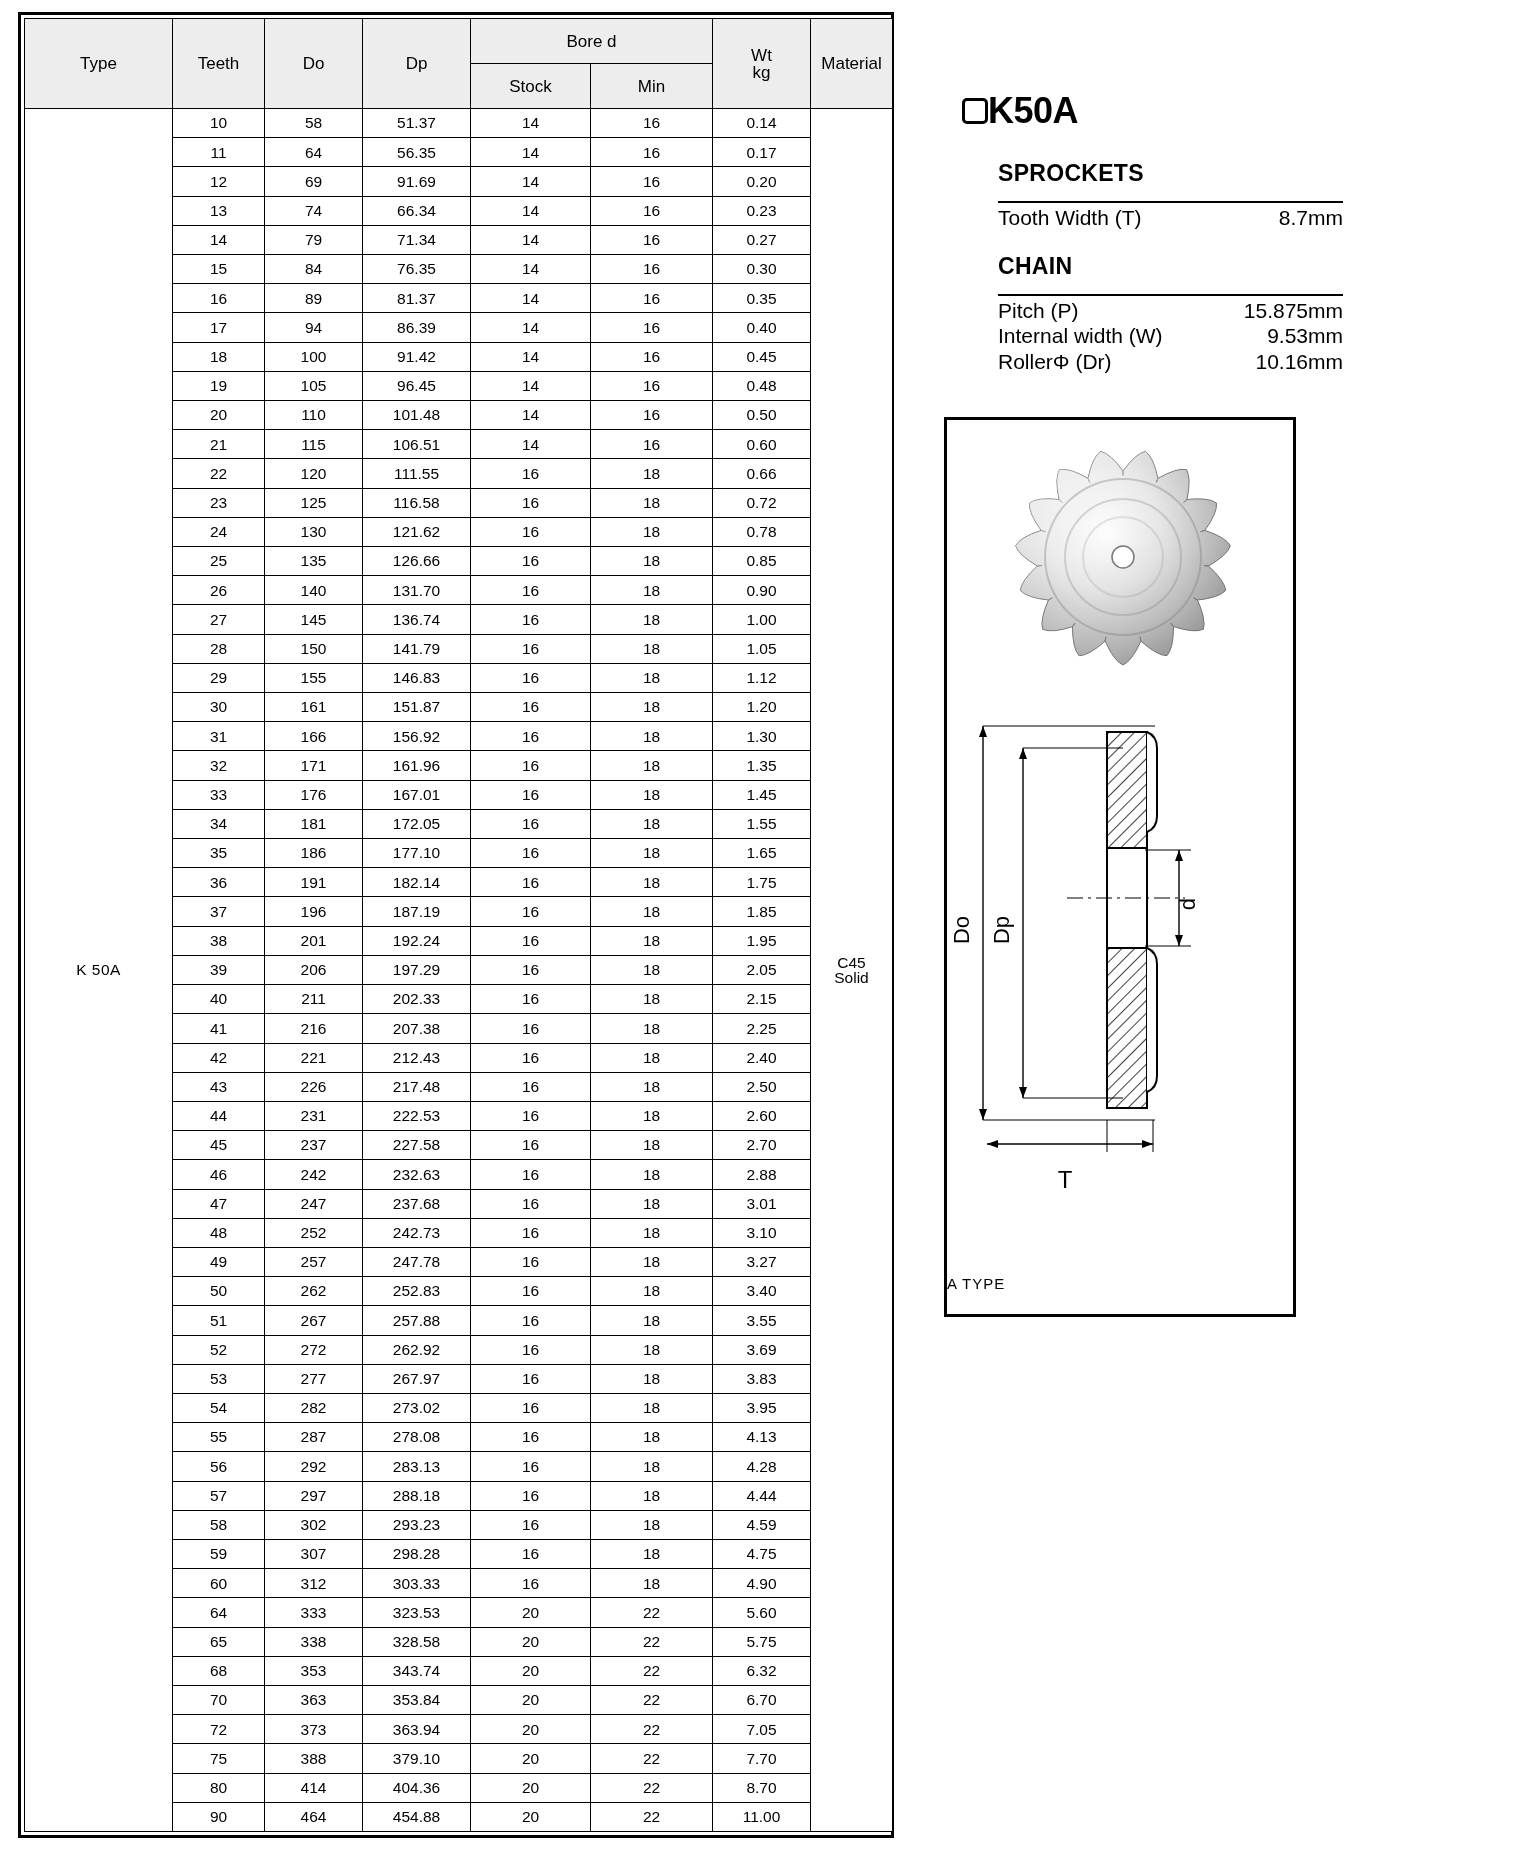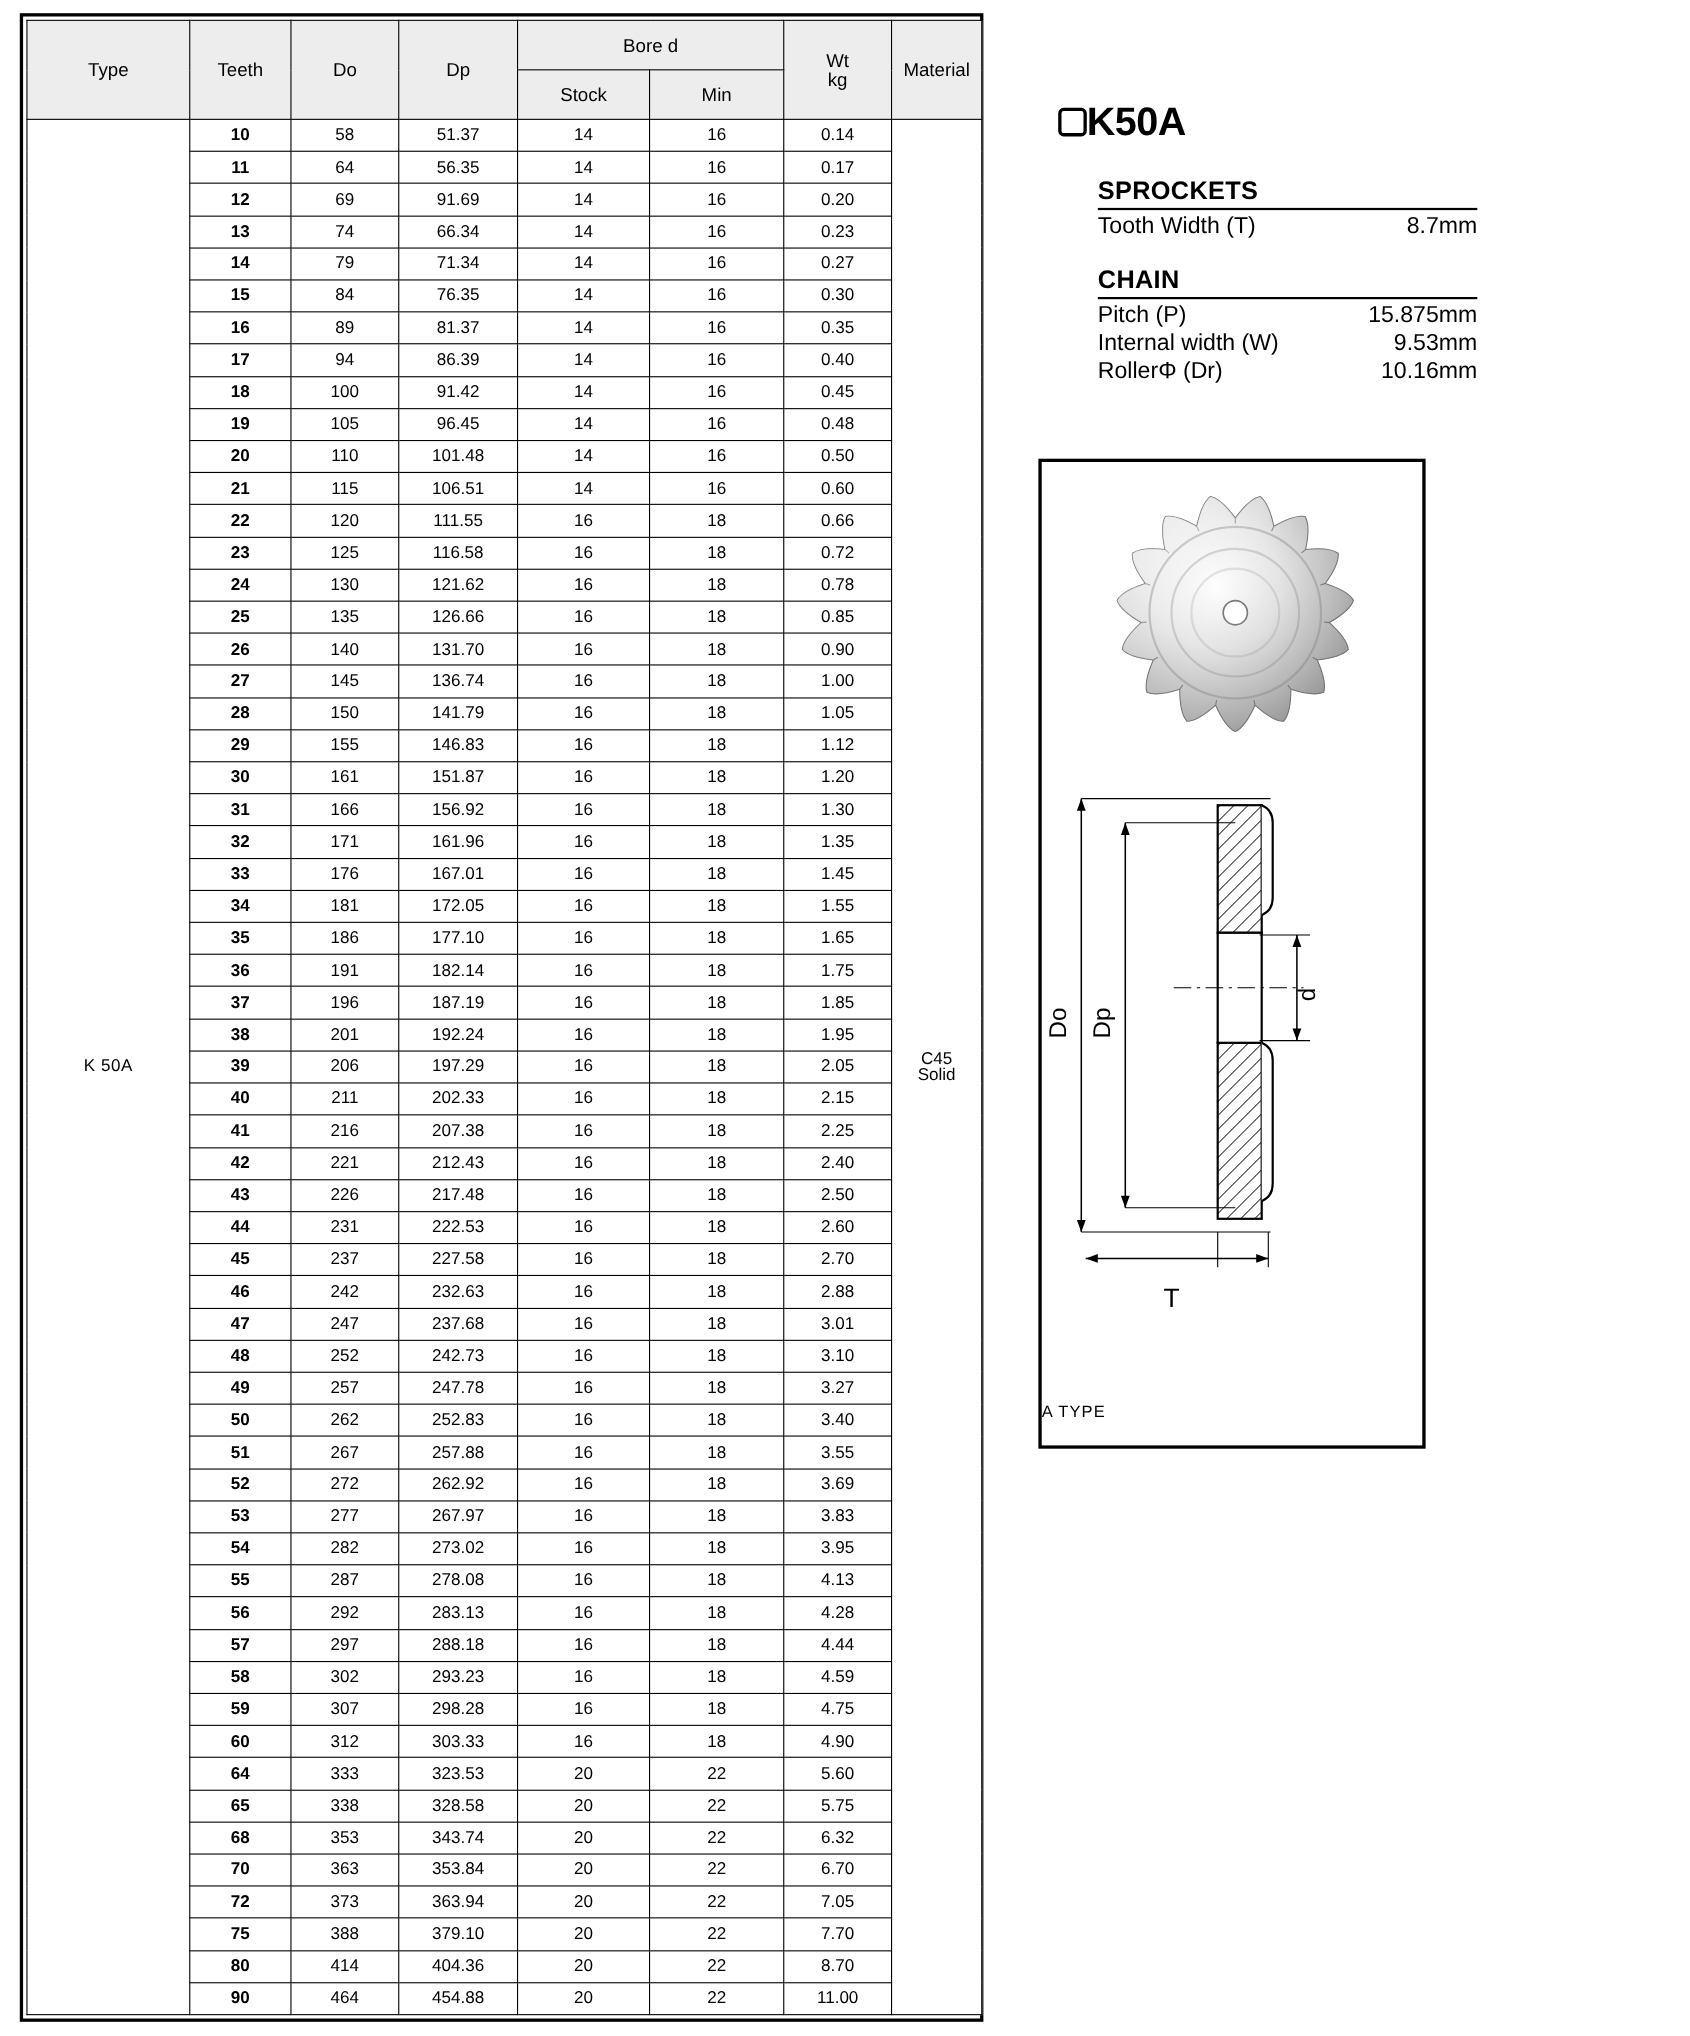--- a/index.html
+++ b/index.html
@@ -46,21 +46,21 @@
   thead .hdr-tall{height:90px;}
   .col-type{width:148px;}
   .col-teeth{width:92px;}
   .col-do{width:98px;}
   .col-dp{width:108px;}
   .col-stock{width:120px;}
   .col-min{width:122px;}
   .col-wt{width:98px;}
   .col-mat{width:82px;}
 
-  td.teeth{font-weight:bold;font-size:16px;}
+  td.teeth{font-weight:normal;font-size:16px;}
   td.typecell{font-size:20px;letter-spacing:.5px;}
   td.matcell{font-size:16px;line-height:1.25;}
   tbody tr{height:25.1px;}
   .hdr-wt{line-height:1.35;}
 
   
   .right{
     position:absolute;
     left:930px;top:12px;
     width:590px;height:1826px;
@@ -77,21 +77,21 @@
     background:#fff;box-sizing:border-box;
   }
   .title-txt{
     font-size:36px;font-weight:bold;letter-spacing:-.5px;
   }
 
   
   .specs{position:absolute;left:68px;top:148px;width:360px;}
   .spec-head{
     font-size:23px;font-weight:bold;letter-spacing:.3px;
-    padding-bottom:2px;
+    padding-bottom:14px;
   }
   .rule{border-bottom:2.5px solid #000;width:345px;margin-bottom:2px;}
   .spec-line{
     display:flex;font-size:21px;line-height:1.22;white-space:nowrap;
   }
   .spec-line .lbl{display:inline-block;}
   .spec-line .val{font-weight:normal;margin-left:auto;}
   .sl-w{width:345px;}
   .gap{height:22px;}
 

